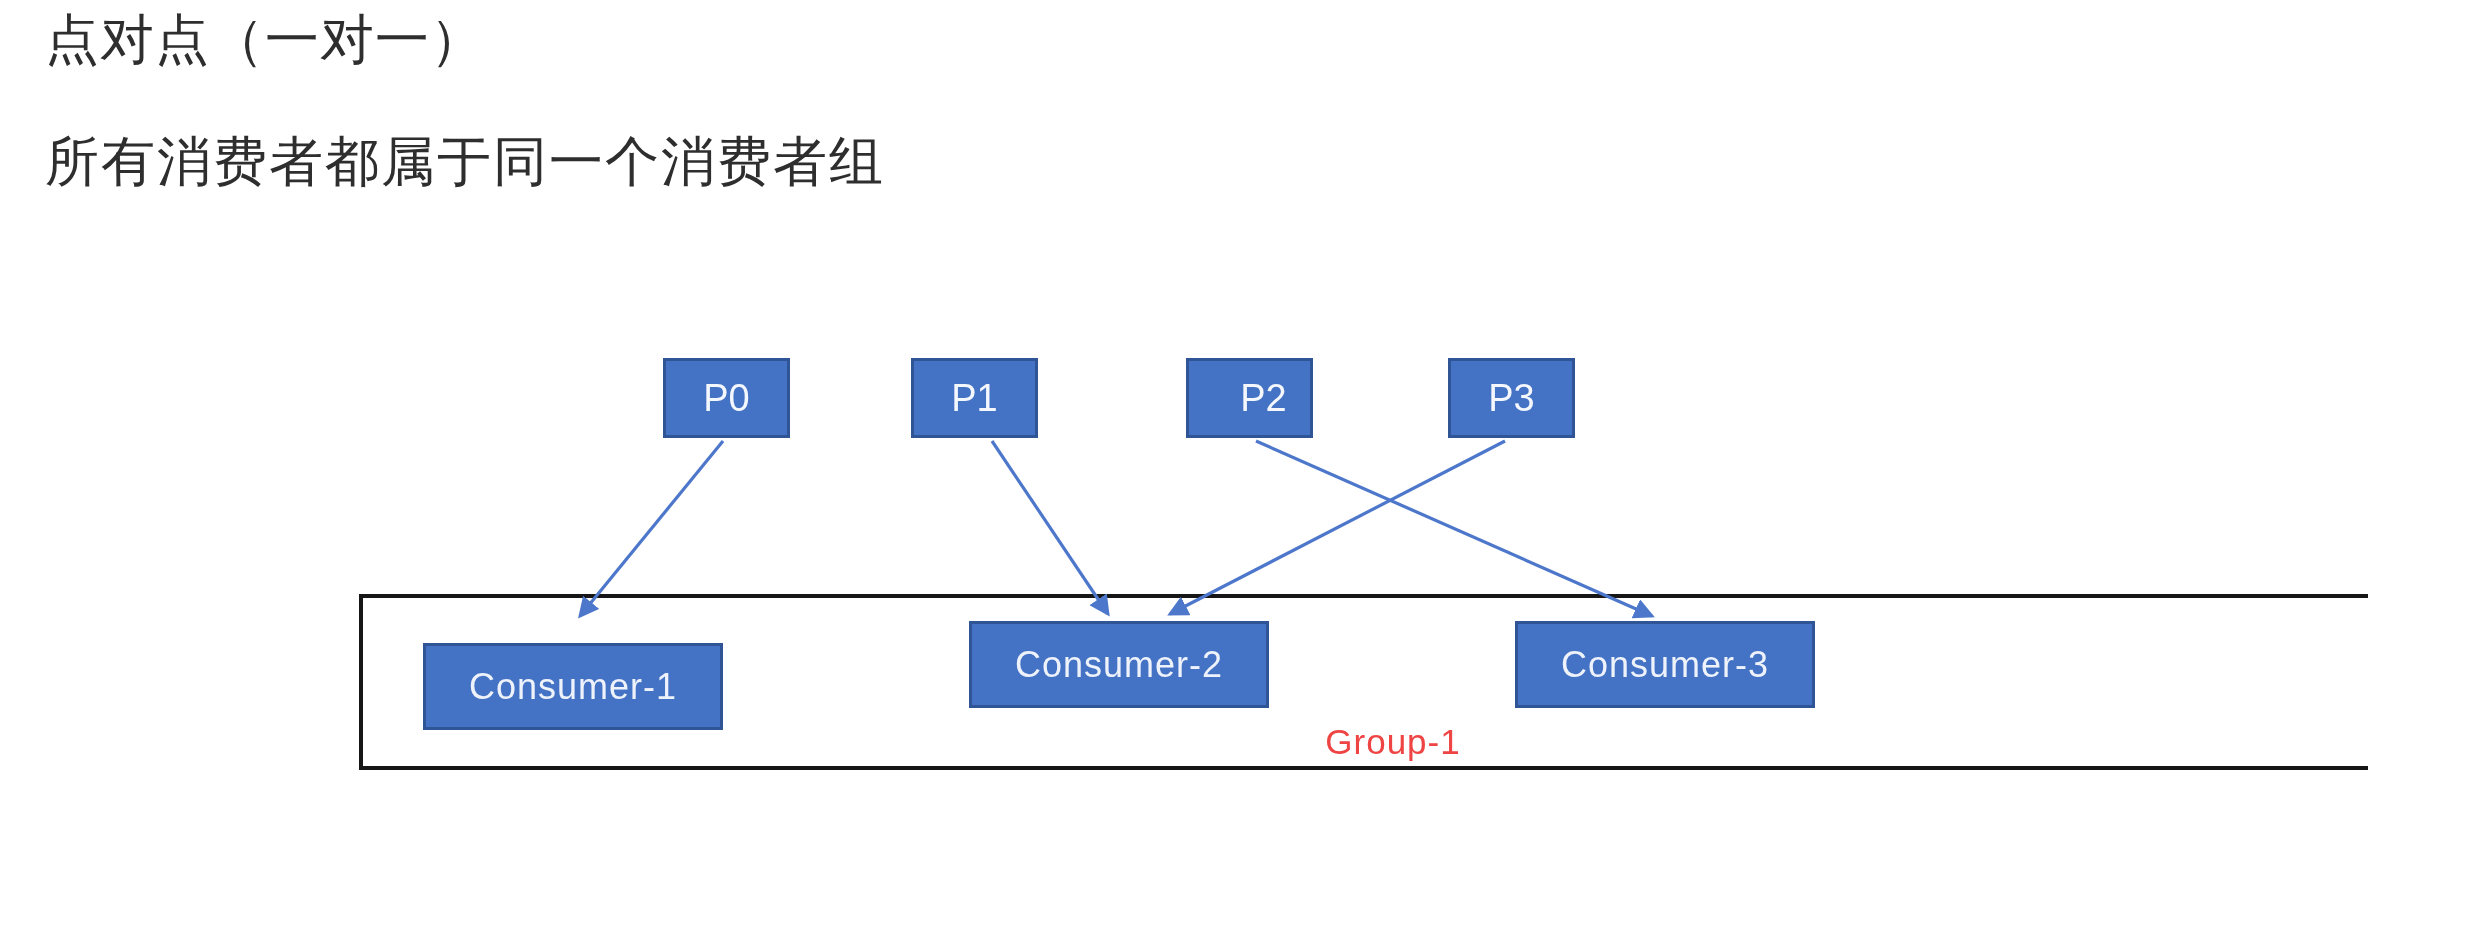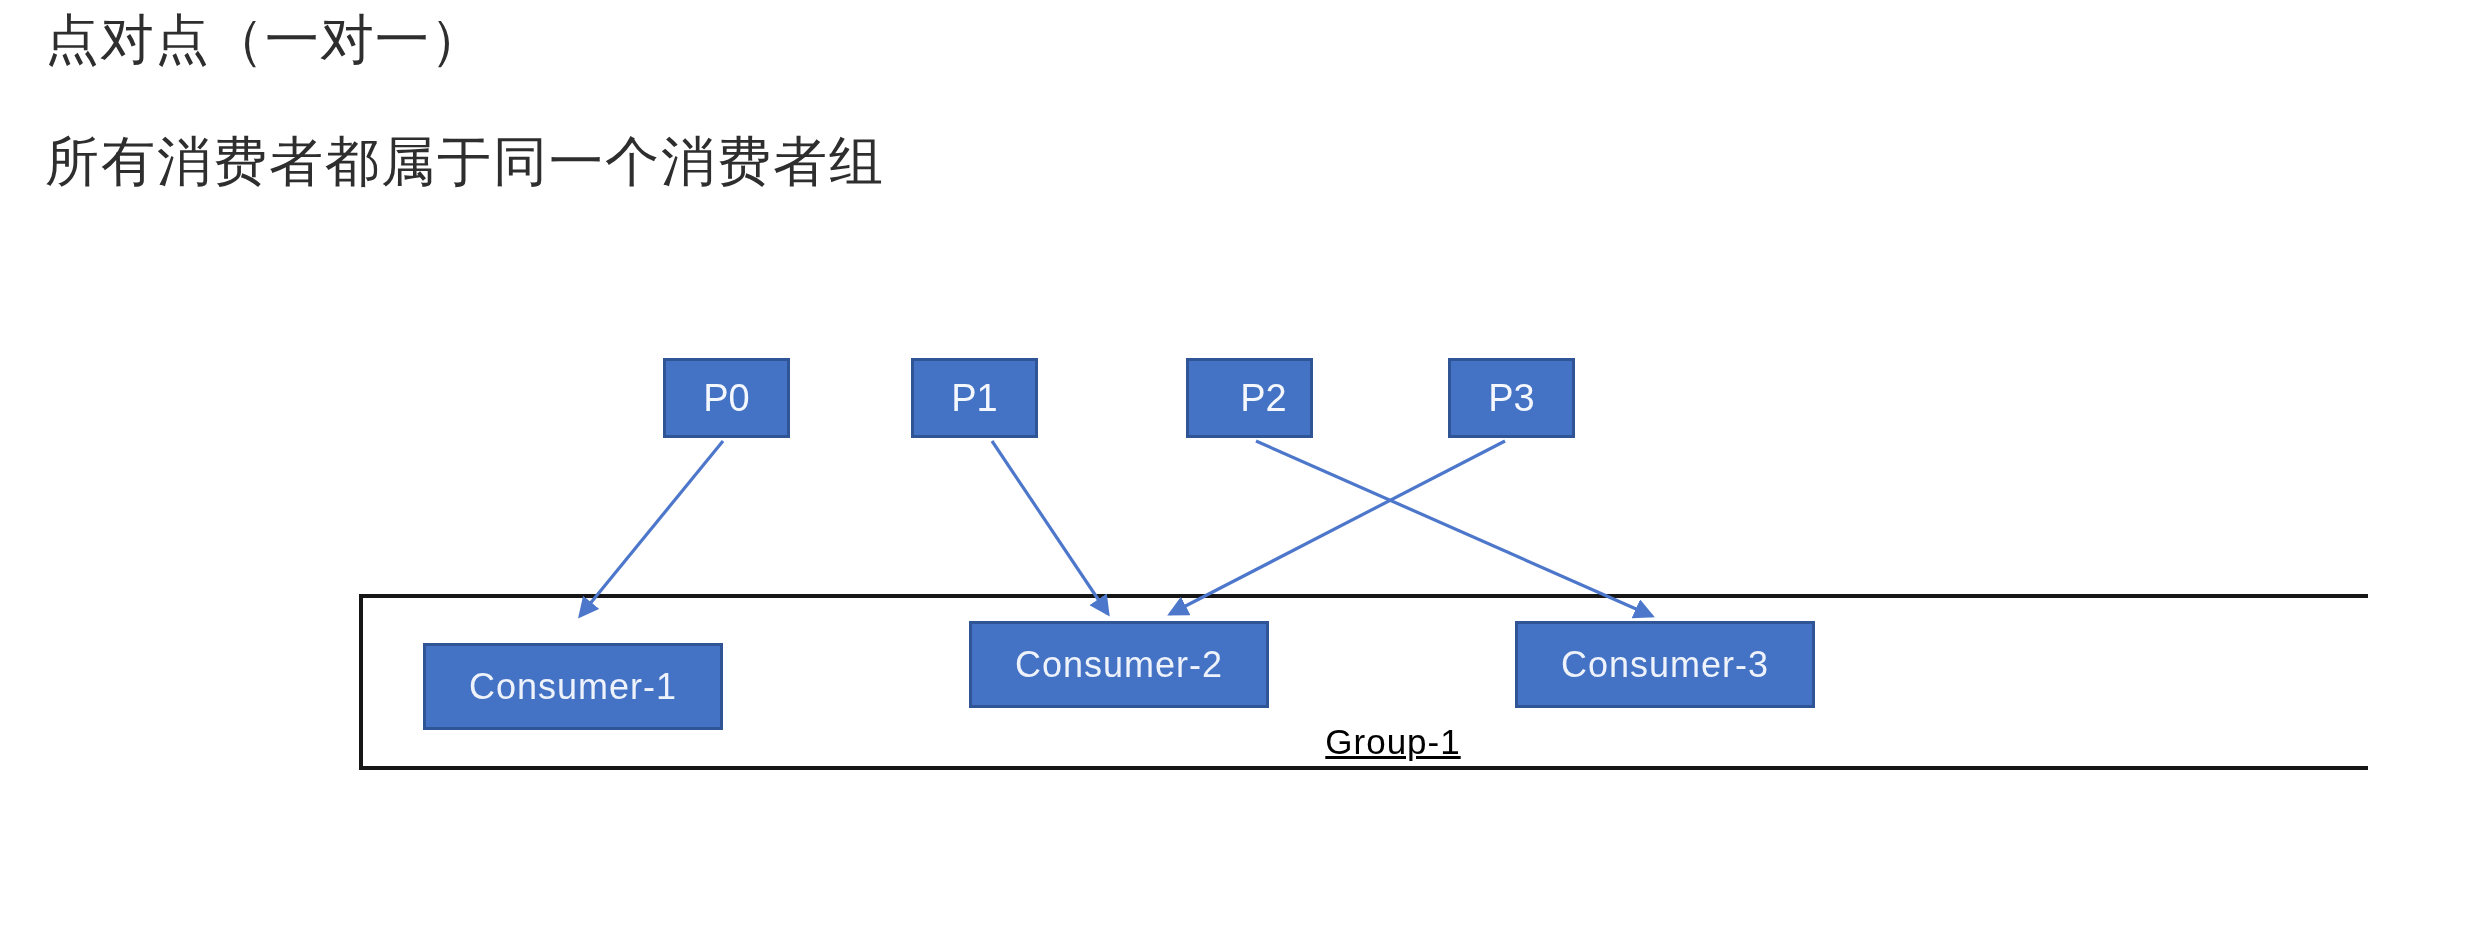--- a/index.html
+++ b/index.html
@@ -43,21 +43,21 @@
     border:3px solid var(--node-border,#2F5597);
     box-sizing:border-box;
     display:flex;align-items:center;justify-content:center;
     color:#eef2fb;font-size:36px;letter-spacing:1px;
   }
   .cbox.c1{left:423px;margin-top:22px;}
   .cbox.c2{left:969px;}
   .cbox.c3{left:1515px;}
   .group-label{
     position:absolute;left:1243px;top:722px;width:300px;
-    text-align:center;font-size:35px;color:#000000;letter-spacing:1px;text-decoration:underline;
+    text-align:center;font-size:35px;color:#ef4444;letter-spacing:1px;
   }
   svg.arrows{
     position:absolute;left:0;top:0;width:2472px;height:944px;
     pointer-events:none;
   }
   svg.arrows line{
     stroke:var(--arrow,#4d77cb);
     stroke-width:3.2;
   }
   svg.arrows .head{

